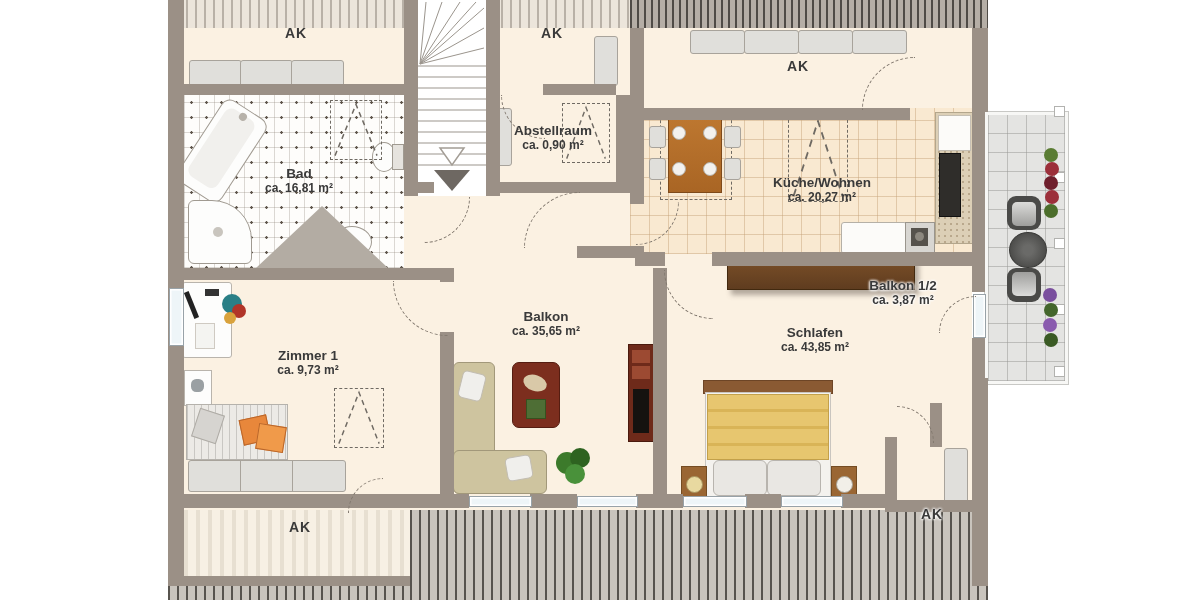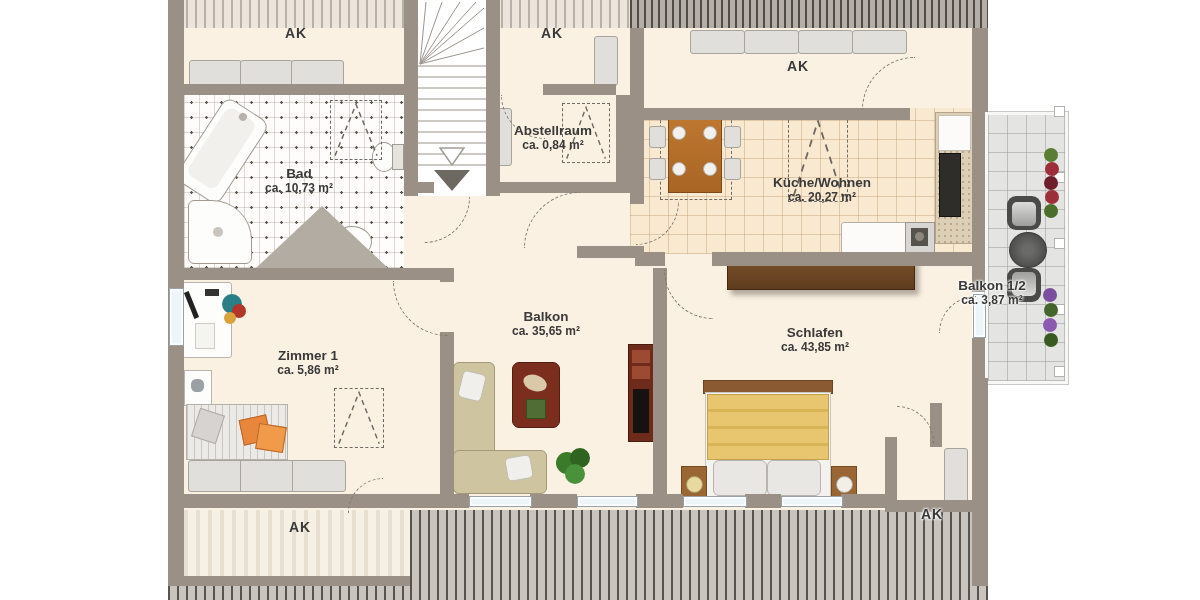--- a/index.html
+++ b/index.html
@@ -286,40 +286,40 @@
   <div class="arc tl" style="left:939px;top:296px;width:36px;height:36px;"></div>
 
   <div class="ak" style="left:296px;top:33px;">AK</div>
   <div class="ak" style="left:552px;top:33px;">AK</div>
   <div class="ak" style="left:798px;top:66px;">AK</div>
   <div class="ak" style="left:300px;top:527px;">AK</div>
   <div class="ak halo" style="left:932px;top:514px;">AK</div>
 
   <div class="room-label" style="left:299px;top:181px;">
     <span class="room-name">Bad</span>
-    <span class="room-area">ca. 10,73 m²</span>
+    <span class="room-area">ca. 16,81 m²</span>
   </div>
   <div class="room-label" style="left:553px;top:138px;">
     <span class="room-name">Abstellraum</span>
-    <span class="room-area">ca. 0,84 m²</span>
+    <span class="room-area">ca. 0,90 m²</span>
   </div>
   <div class="room-label" style="left:822px;top:190px;">
     <span class="room-name">Küche/Wohnen</span>
     <span class="room-area">ca. 20,27 m²</span>
   </div>
-  <div class="room-label halo" style="left:992px;top:293px;">
+  <div class="room-label halo" style="left:903px;top:293px;">
     <span class="room-name">Balkon 1/2</span>
     <span class="room-area">ca. 3,87 m²</span>
   </div>
   <div class="room-label" style="left:546px;top:324px;">
     <span class="room-name">Balkon</span>
     <span class="room-area">ca. 35,65 m²</span>
   </div>
   <div class="room-label" style="left:815px;top:340px;">
     <span class="room-name">Schlafen</span>
     <span class="room-area">ca. 43,85 m²</span>
   </div>
   <div class="room-label" style="left:308px;top:363px;">
     <span class="room-name">Zimmer 1</span>
-    <span class="room-area">ca. 5,86 m²</span>
+    <span class="room-area">ca. 9,73 m²</span>
   </div>
 
 </div>
 
 </body></html>

